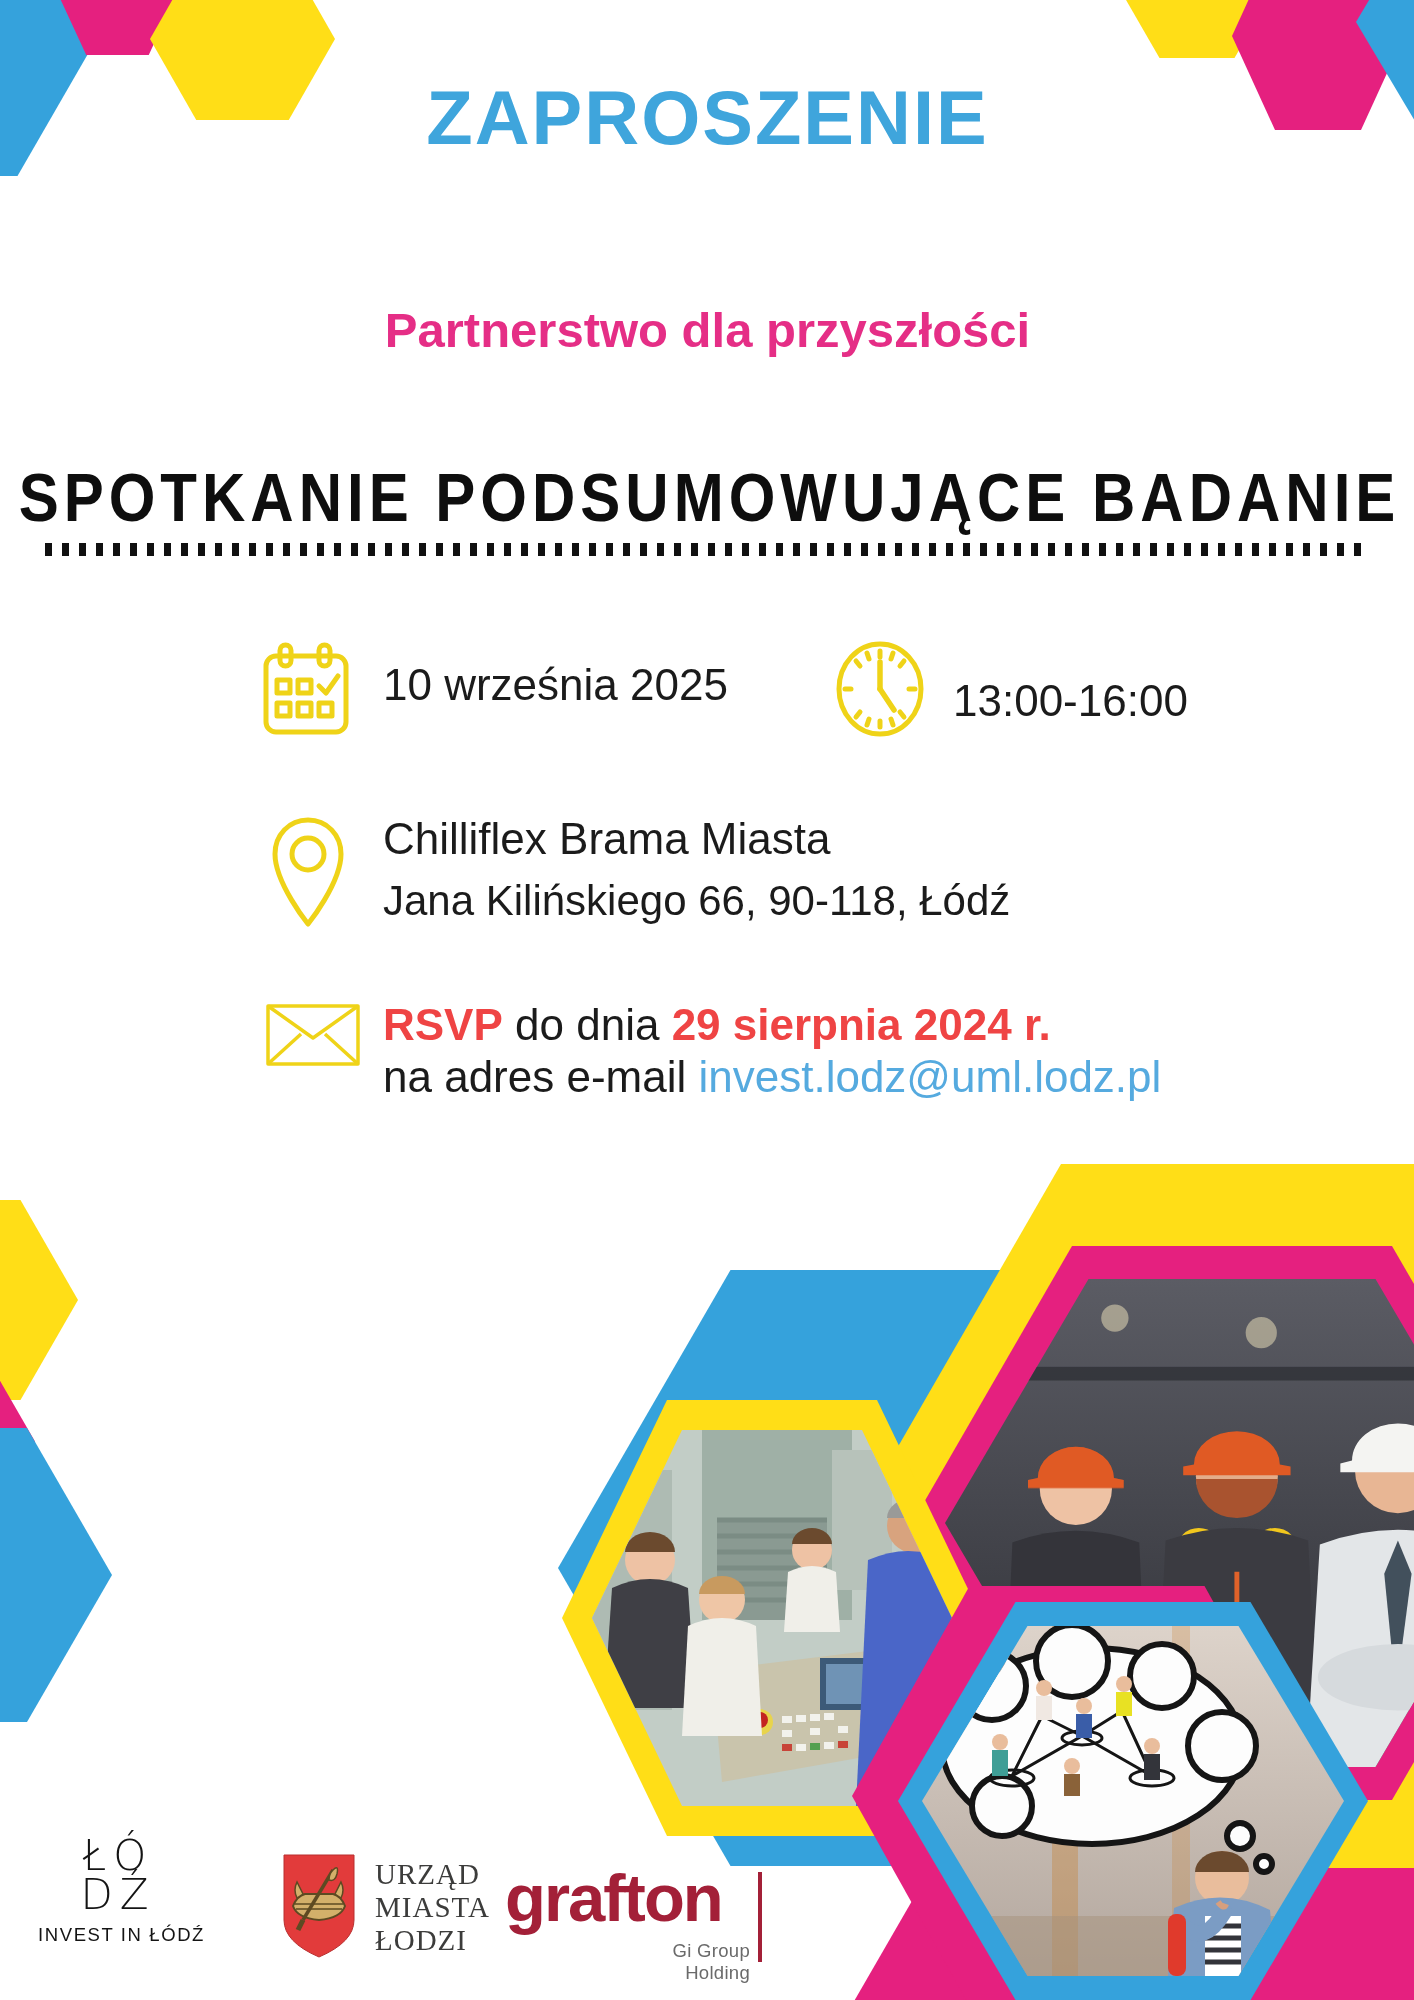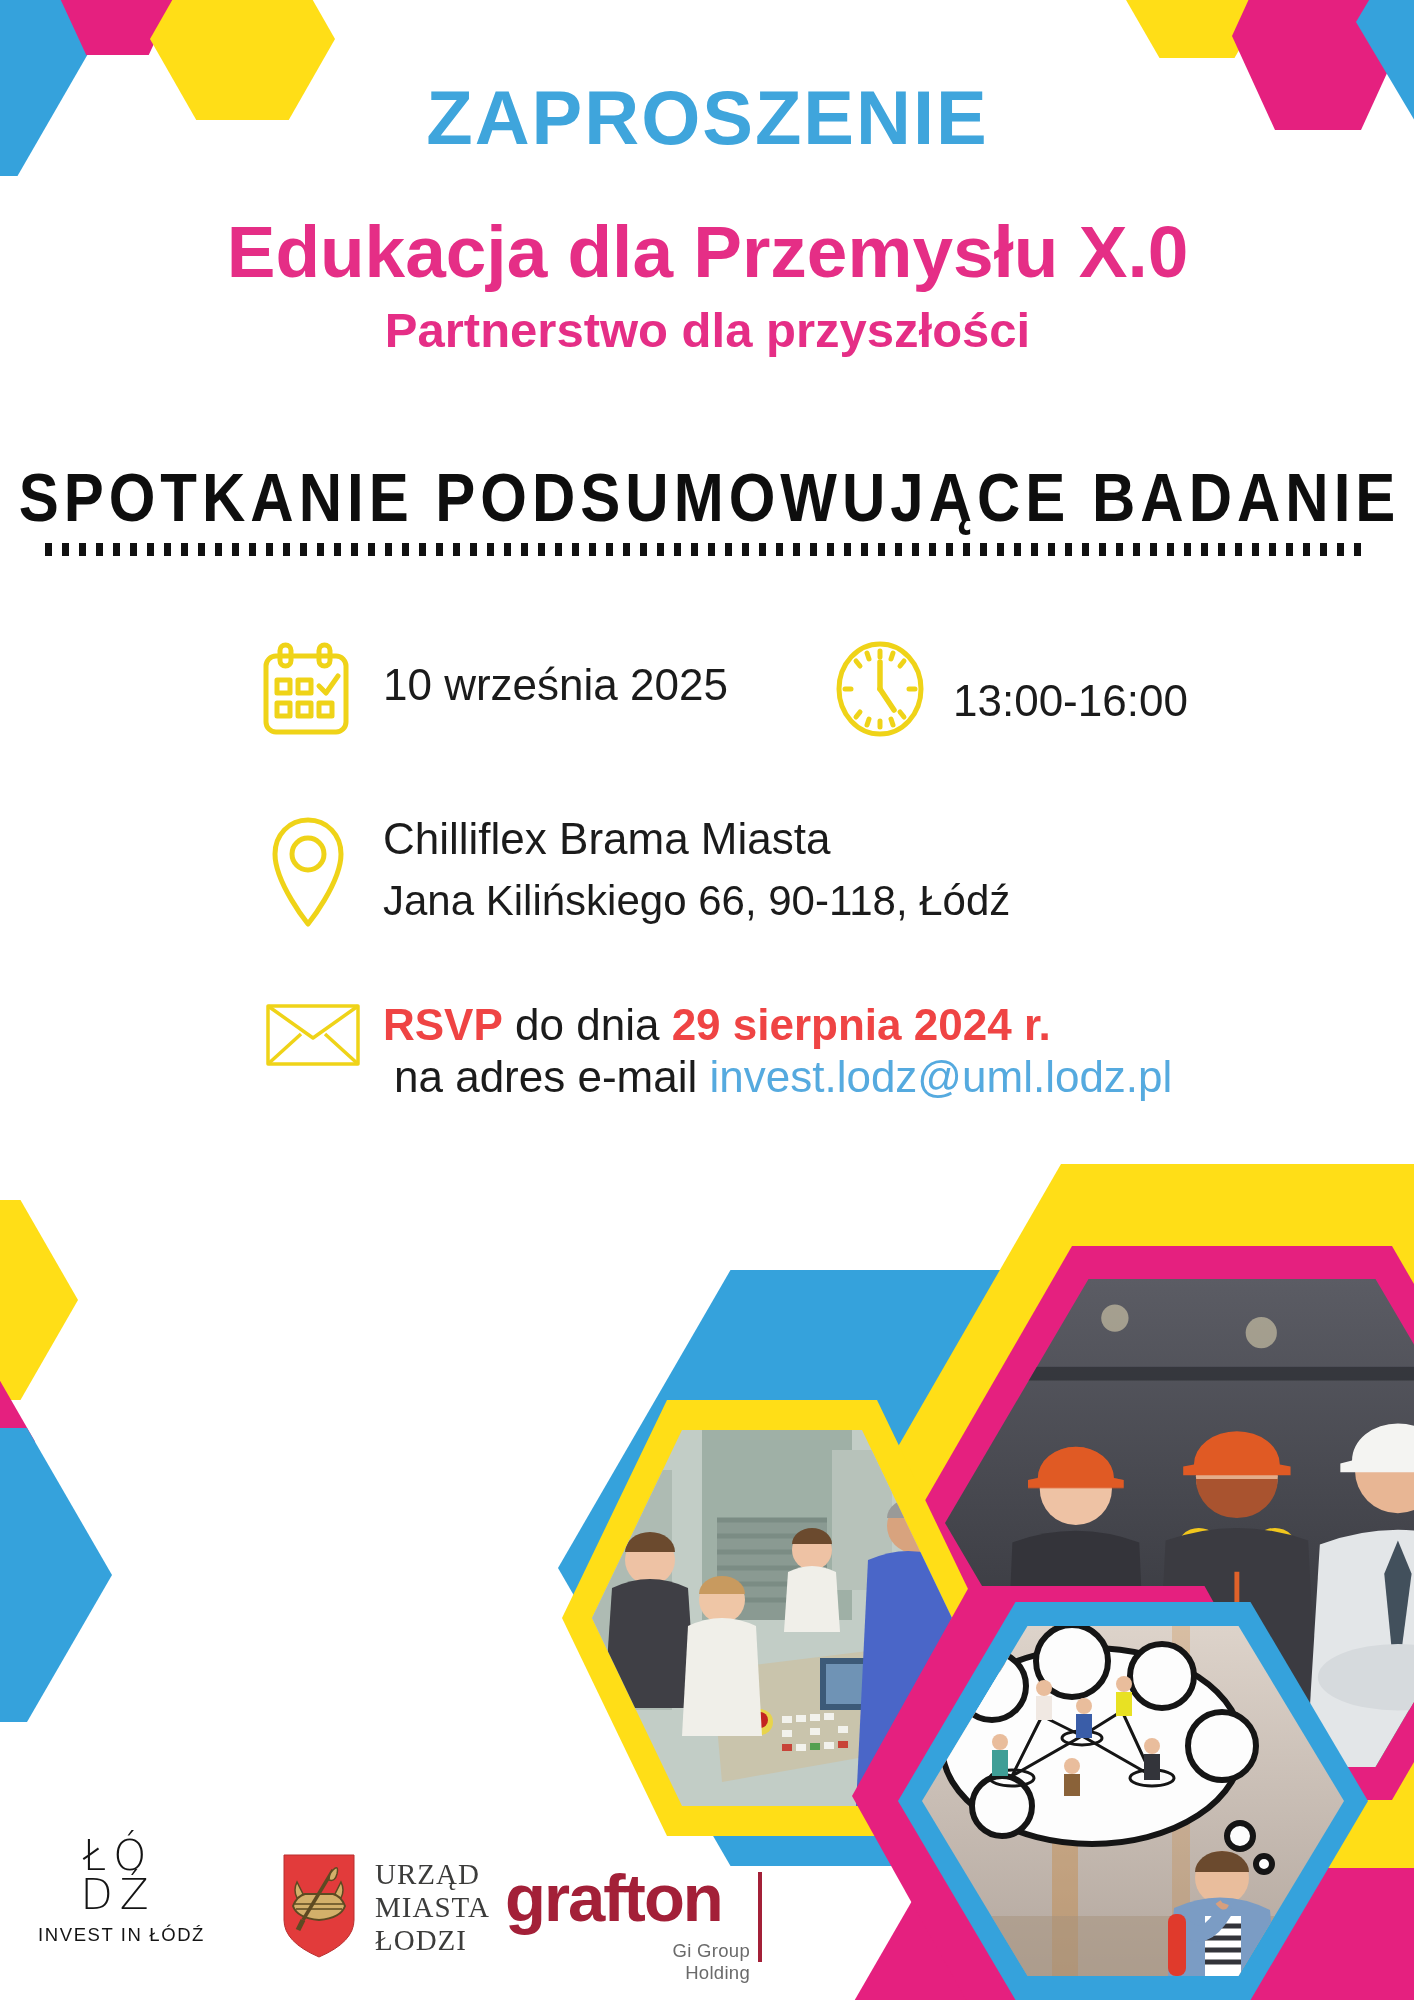--- a/index.html
+++ b/index.html
@@ -88,21 +88,20 @@
   <div class="hex c-yellow" style="left:150px;top:-42px;width:185px;height:162px;"></div>
   <div class="hex c-yellow" style="left:1122px;top:-72px;width:150px;height:130px;"></div>
   <div class="hex c-pink" style="left:1232px;top:-58px;width:172px;height:188px;"></div>
   <div class="hex c-blue" style="left:1356px;top:-100px;width:290px;height:244px;"></div>
 
   <div class="hex c-yellow" style="left:-152px;top:1200px;width:230px;height:200px;"></div>
   <div class="hex c-pink" style="left:-130px;top:1370px;width:165px;height:143px;"></div>
   <div class="hex c-blue" style="left:-228px;top:1428px;width:340px;height:294px;"></div>
 
   <div class="title">ZAPROSZENIE</div>
-  <div class="event-title">Edukacja dla Przemysłu X.0</div>
   <div class="event-subtitle">Partnerstwo dla przyszłości</div>
   <div class="section-heading">
     <span>SPOTKANIE PODSUMOWUJĄCE BADANIE</span>
   </div>
   <div class="dotted-line"></div>
 
   <div class="yellow-icon" style="left:262px;top:642px;">
     <svg width="88" height="96" viewBox="0 0 88 96" fill="none" stroke="#EFD318" stroke-width="5" stroke-linecap="round" stroke-linejoin="round">
       <rect x="4" y="14" width="80" height="76" rx="10"></rect>
       <rect x="18" y="3" width="11" height="21" rx="5.5"></rect>
@@ -137,21 +136,21 @@
   <div class="info-text" style="left:383px;top:877px;font-size:42px;">Jana Kilińskiego 66, 90-118, Łódź</div>
 
   <div class="yellow-icon" style="left:266px;top:1004px;">
     <svg width="94" height="62" viewBox="0 0 94 62" fill="none" stroke="#EFD318" stroke-width="3.5" stroke-linejoin="round">
       <rect x="2" y="2" width="90" height="58"></rect>
       <path d="M2 2 L47 34 L92 2"></path>
       <path d="M2 60 L35 30 M92 60 L59 30"></path>
     </svg>
   </div>
   <div class="info-text" style="left:383px;top:1000px;"><span class="ib">RSVP</span><span> do dnia </span><span class="ib">29 sierpnia 2024 r.</span></div>
-  <div class="info-text" style="left:394px;top:1052px;"><span>na adres e-mail </span><span class="ilink">invest.lodz@uml.lodz.pl</span></div>
+  <div class="info-text" style="left:383px;top:1052px;"><span>na adres e-mail </span><span class="ilink">invest.lodz@uml.lodz.pl</span></div>
 
   <div class="hex c-blue" style="left:558px;top:1270px;width:690px;height:596px;"></div>
 
   <div class="hex c-pink" style="left:760px;top:1688px;width:1100px;height:952px;"></div>
 
   <div class="hex c-yellow" style="left:858px;top:1164px;width:812px;height:704px;"></div>
 
   <div class="hex c-pink" style="left:912px;top:1246px;width:640px;height:554px;">
     <div class="hex-photo" style="position:absolute;inset:33px;">
       <svg viewBox="0 0 600 500" preserveAspectRatio="xMidYMid slice">

